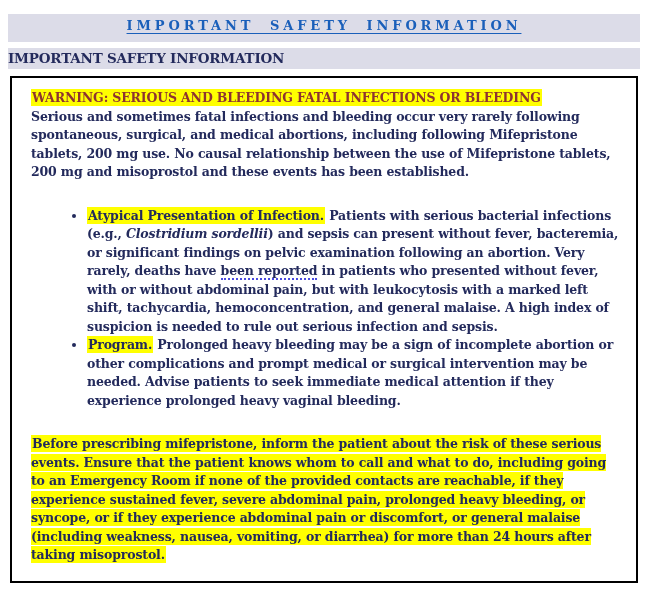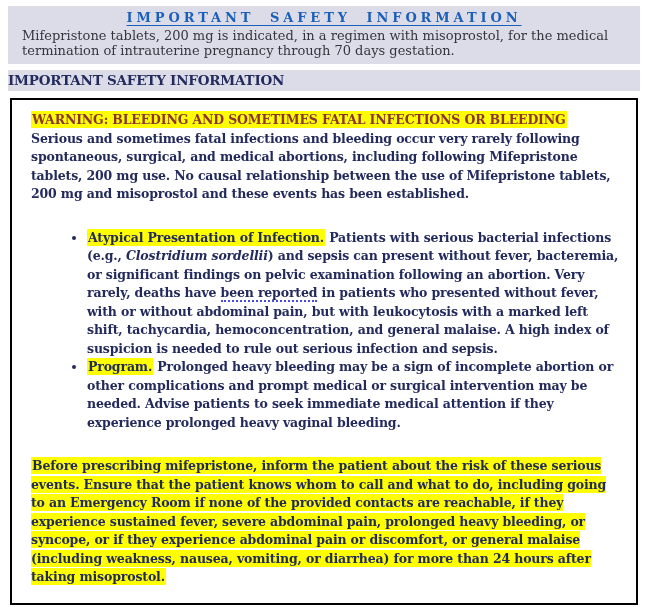--- a/index.html
+++ b/index.html
@@ -9,21 +9,21 @@
     --indication-text:#35353f;
     --warning-red:#8d3331;
     --highlight:#ffff00;
     --box-border:#000000;
     --grammar-blue:#4a4ae0;
   }
   *{margin:0;box-sizing:border-box;}
   html,body{width:648px;height:607px;background:#ffffff;overflow:hidden;}
   body{font-family:"DejaVu Serif", "Liberation Serif", serif;}
 
-  .page{width:648px;height:460px;padding-top:6px;}
+  .page{width:648px;height:460px;padding-top:14px;}
 
   .top-block{
     margin:0 8px;
     background:var(--header-bg);
     padding:4px 14px 6px 14px;
   }
   .main-title{
     text-align:center;
     color:var(--title-blue);
     font-weight:bold;
@@ -84,30 +84,29 @@
   }
   .species{font-style:italic;}
 </style>
 </head>
 <body>
 
 <div class="page">
 
   <div class="top-block">
     <div class="main-title">IMPORTANT SAFETY INFORMATION</div>
-    <div class="indication">Mifepristone tablets, 200 mg is indicated, in a regimen with misoprostol, for the medical termination of intrauterine pregnancy through 70 days gestation.</div>
   </div>
 
   <div class="sub-heading-block">
     <div class="sub-heading">IMPORTANT SAFETY INFORMATION</div>
   </div>
 
   <div class="warning-box">
 
-    <p class="warning-title"><mark>WARNING: BLEEDING AND SOMETIMES FATAL INFECTIONS OR BLEEDING</mark></p>
+    <p class="warning-title"><mark>WARNING: SERIOUS AND BLEEDING FATAL INFECTIONS OR BLEEDING</mark></p>
 
     <p class="warning-intro">Serious and sometimes fatal infections and bleeding occur very rarely following spontaneous, surgical, and medical abortions, including following Mifepristone tablets, 200 mg use. No causal relationship between the use of Mifepristone tablets, 200 mg and misoprostol and these events has been established.</p>
 
     <ul class="bullet-list">
       <li><mark>Atypical Presentation of Infection.</mark><span> Patients with serious bacterial infections (e.g., </span><span class="species">Clostridium sordellii</span><span>) and sepsis can present without fever, bacteremia, or significant findings on pelvic examination following an abortion. Very rarely, deaths have </span><span class="grammar-underline">been reported</span><span> in patients who presented without fever, with or without abdominal pain, but with leukocytosis with a marked left shift, tachycardia, hemoconcentration, and general malaise. A high index of suspicion is needed to rule out serious infection and sepsis.</span></li>
       <li><mark>Program.</mark><span> Prolonged heavy bleeding may be a sign of incomplete abortion or other complications and prompt medical or surgical intervention may be needed. Advise patients to seek immediate medical attention if they experience prolonged heavy vaginal bleeding.</span></li>
     </ul>
 
 
     <p class="advice-para"><mark>Before prescribing mifepristone, inform the patient about the risk of these serious events. Ensure that the patient knows whom to call and what to do, including going to an Emergency Room if none of the provided contacts are reachable, if they experience sustained fever, severe abdominal pain, prolonged heavy bleeding, or syncope, or if they experience abdominal pain or discomfort, or general malaise (including weakness, nausea, vomiting, or diarrhea) for more than 24 hours after taking misoprostol.</mark></p>

